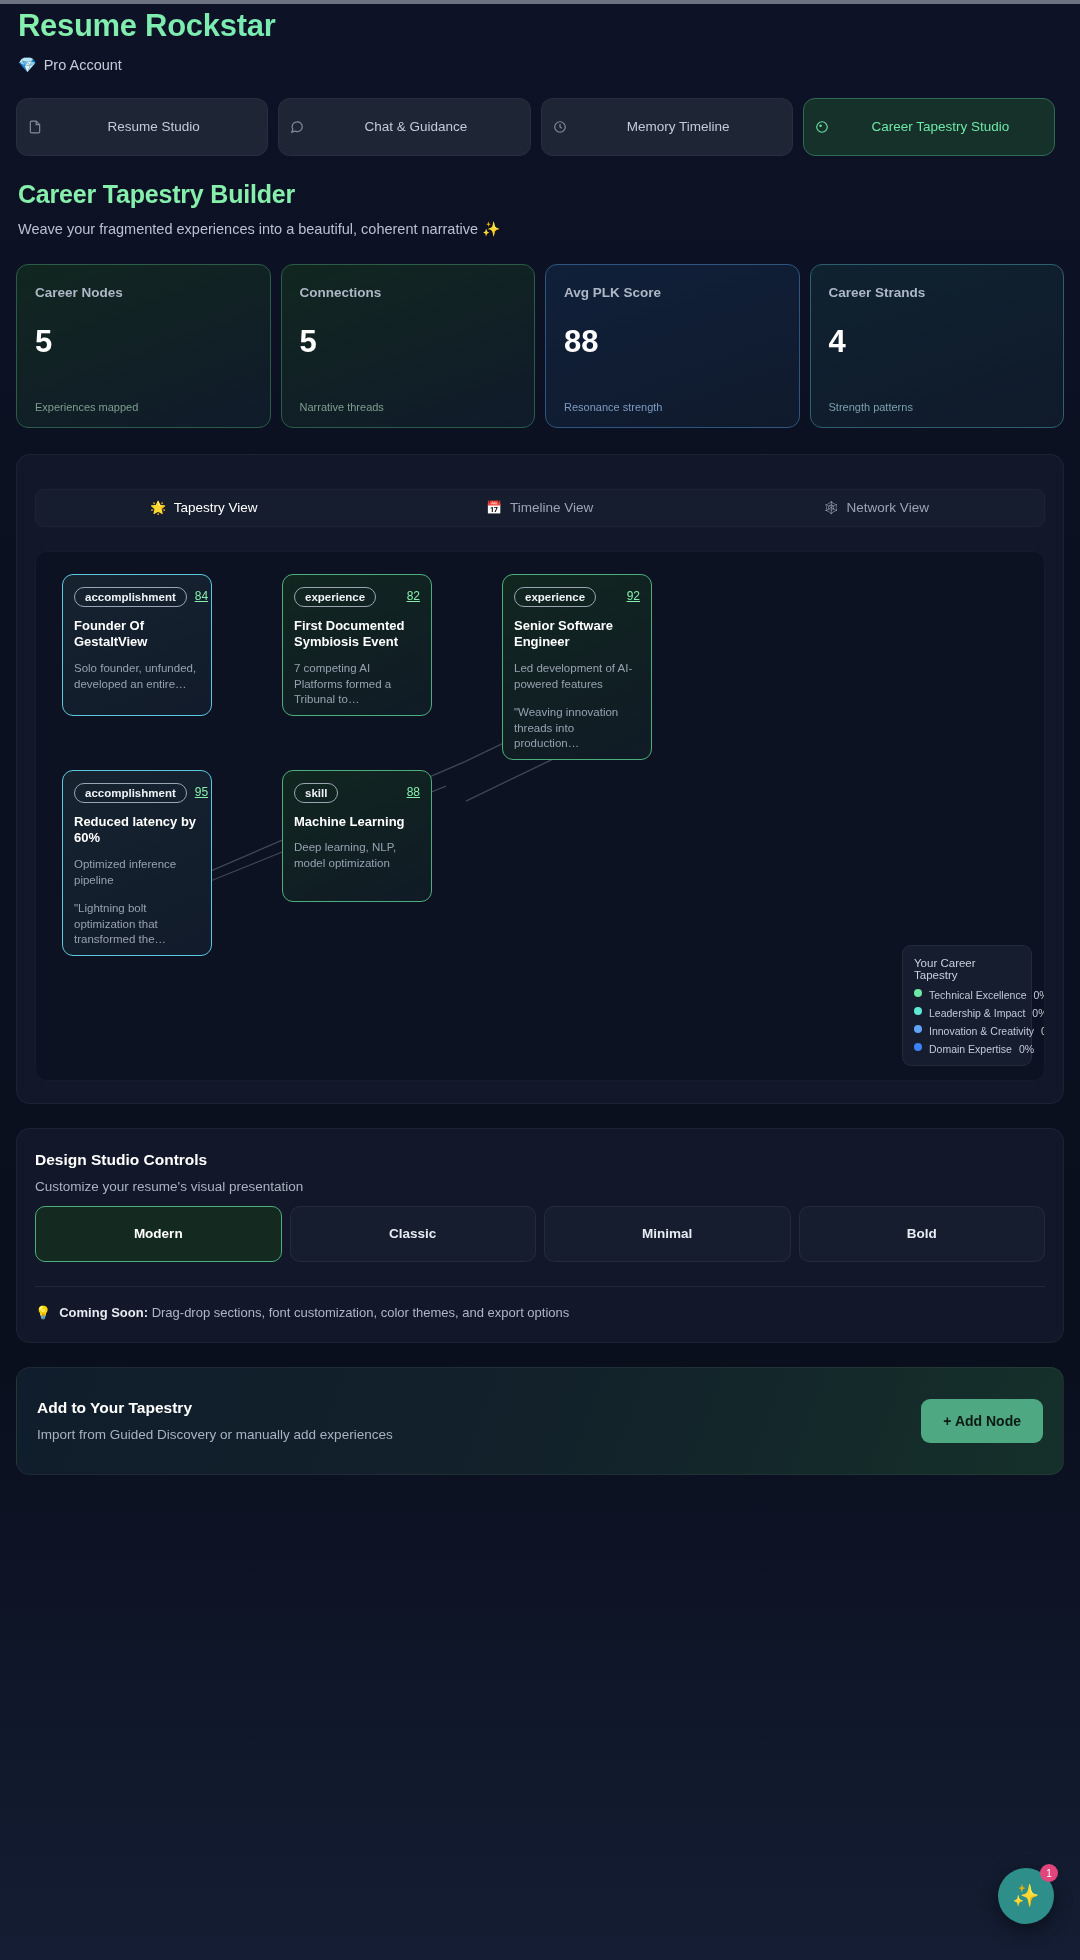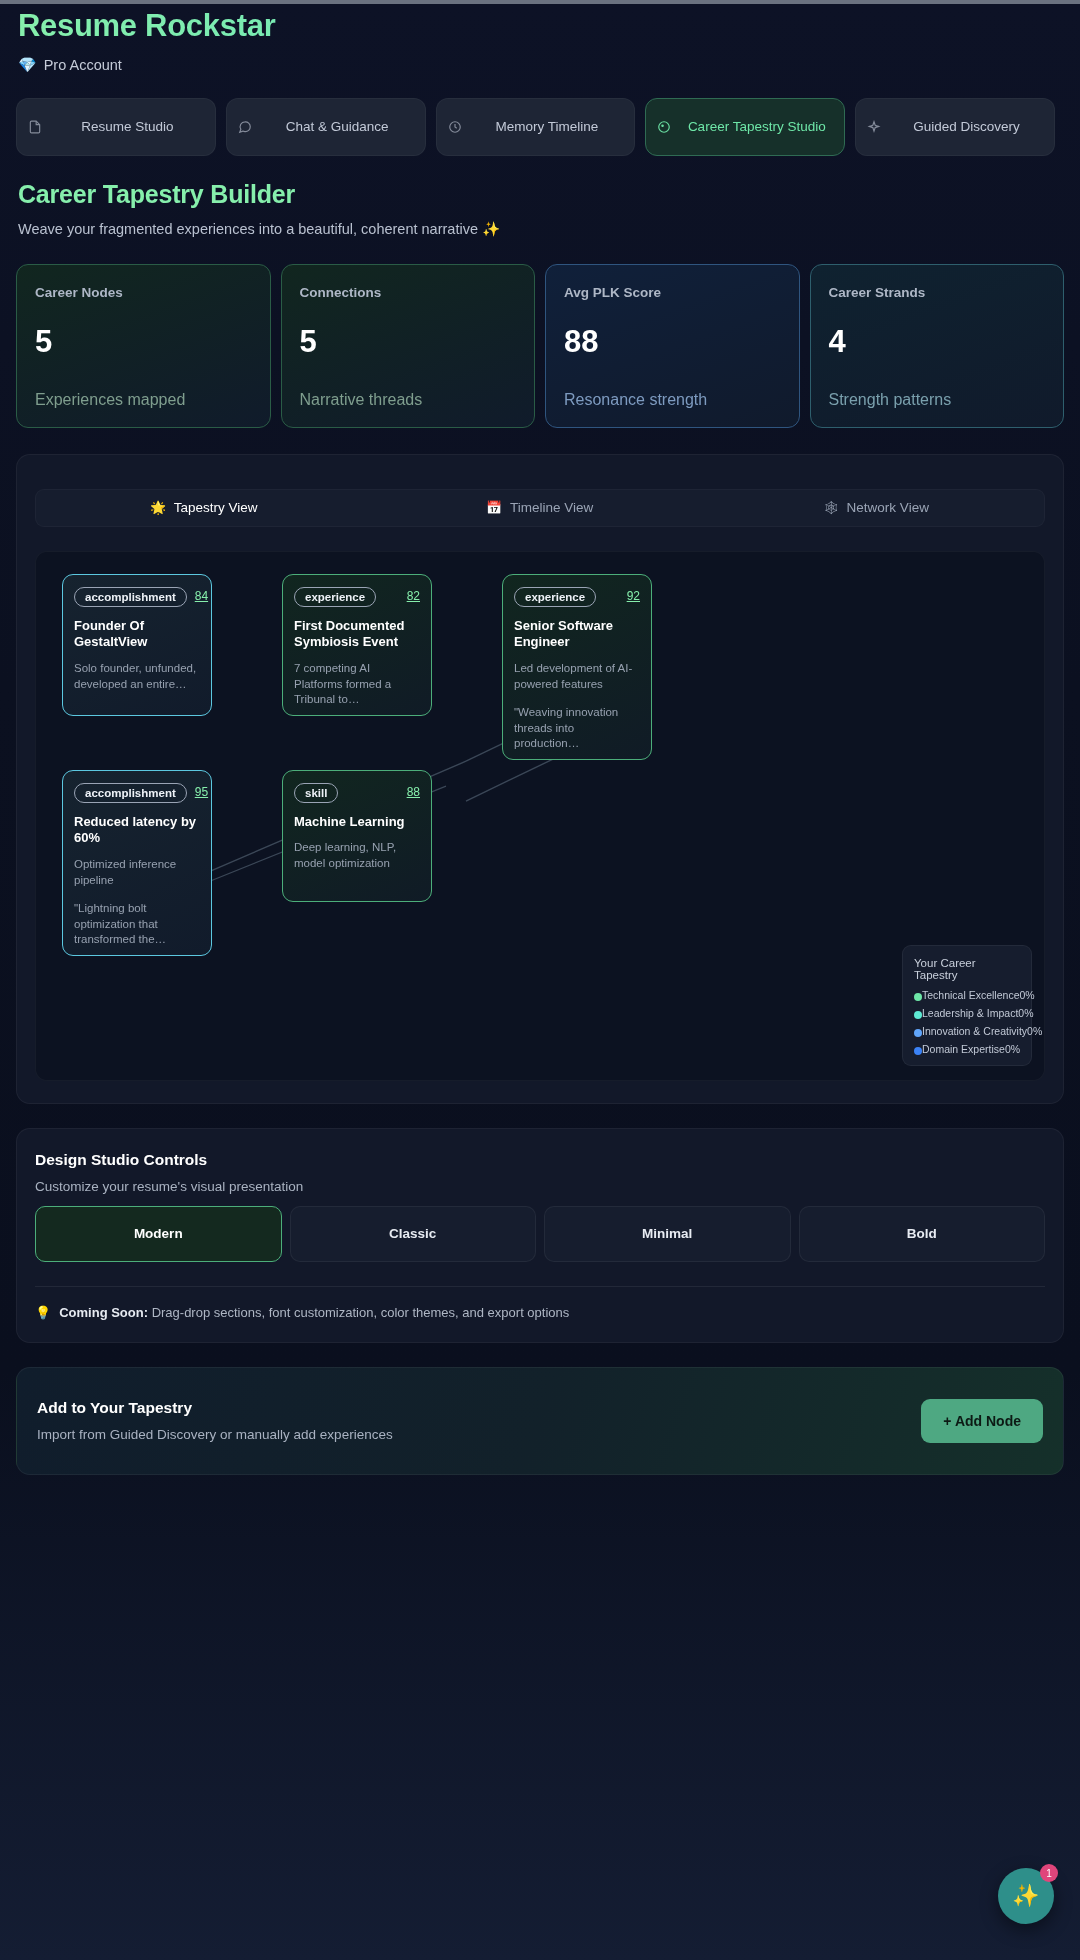--- a/index.html
+++ b/index.html
@@ -56,21 +56,21 @@
   .stat {
     flex:1; height:164px; border-radius:12px; padding:20px 18px;
     display:flex; flex-direction:column; justify-content:flex-start;
     background: linear-gradient(160deg,#11261f 0%,#101b2b 100%);
     border:1px solid #2a5c46;
   }
   .stat.blue { background: linear-gradient(160deg,#10203a 0%,#101a2c 100%); border:1px solid #2f557f; }
   .stat.teal { background: linear-gradient(160deg,#0f2230 0%,#101a2b 100%); border:1px solid #2e5f6d; }
   .stat-label { font-size:13.5px; font-weight:700; color:#aeb7c6; }
   .stat-value { font-size:31px; font-weight:700; color:#ffffff; margin-top:26px; line-height:1; }
-  .stat-sub { font-size:16px; margin-top:34px; color:#7f9e8e; }
+  .stat-sub { font-size:11px; margin-top:44px; color:#7f9e8e; }
   .stat.blue .stat-sub { color:#7e9bc0; }
   .stat.teal .stat-sub { color:#7aa0ad; }
 
   
   .panel {
     margin: 26px 16px 0 16px; border-radius:14px;
     background:#121829; border:1px solid rgba(255,255,255,0.05);
     padding: 34px 18px 22px 18px;
   }
   .view-tabs {
@@ -107,21 +107,21 @@
   .node-desc { font-size:11.5px; color:#97a1b0; margin-top:10px; line-height:1.35; }
   .node-quote { font-size:11.5px; color:#97a1b0; margin-top:13px; line-height:1.35; }
 
   
   .legend {
     position:absolute; right:12px; bottom:14px; width:130px;
     background:#161d2e; border:1px solid rgba(255,255,255,0.06);
     border-radius:9px; padding:11px 11px 10px 11px;
   }
   .legend-title { font-size:11.5px; color:#c9d0dc; margin-bottom:8px; }
-  .legend-row { display:flex; align-items:flex-end; margin-top:6px; }
+  .legend-row { display:flex; align-items:flex-start; gap:7px; margin-top:6px; }
   .ldot { width:8px; height:8px; border-radius:50%; flex:0 0 auto; }
   .lname { font-size:10.5px; color:#c2c9d6; flex:1 1 auto; white-space:nowrap; }
   .lval { font-size:10.5px; color:#c2c9d6; }
 
   
   .card-block {
     margin: 24px 16px 0 16px; border-radius:14px;
     background:#121829; border:1px solid rgba(255,255,255,0.05);
     padding: 22px 18px 22px 18px;
   }
@@ -210,28 +210,20 @@
   </div>
   <div class="tab active">
     <span class="tico">
       <svg width="14" height="14" viewBox="0 0 24 24" fill="none" stroke="#6ee7a8" stroke-width="2">
           <circle cx="12" cy="12" r="9"></circle>
           <circle cx="9.5" cy="10" r="1.2" fill="#6ee7a8"></circle>
         </svg>
     </span>
     <span class="tlabel">Career Tapestry Studio</span>
   </div>
-  <div class="tab">
-    <span class="tico">
-      <svg width="14" height="14" viewBox="0 0 24 24" fill="none" stroke="#c3cad8" stroke-width="2">
-          <path d="M12 3l2 6 6 2-6 2-2 6-2-6-6-2 6-2z"></path>
-        </svg>
-    </span>
-    <span class="tlabel">Guided Discovery</span>
-  </div>
 </div>
 
 <div class="page-head">
   <div class="page-title">Career Tapestry Builder</div>
   <div class="page-sub">Weave your fragmented experiences into a beautiful, coherent narrative ✨</div>
 </div>
 
 <div class="stats">
   <div class="stat">
     <div class="stat-label">Career Nodes</div>

